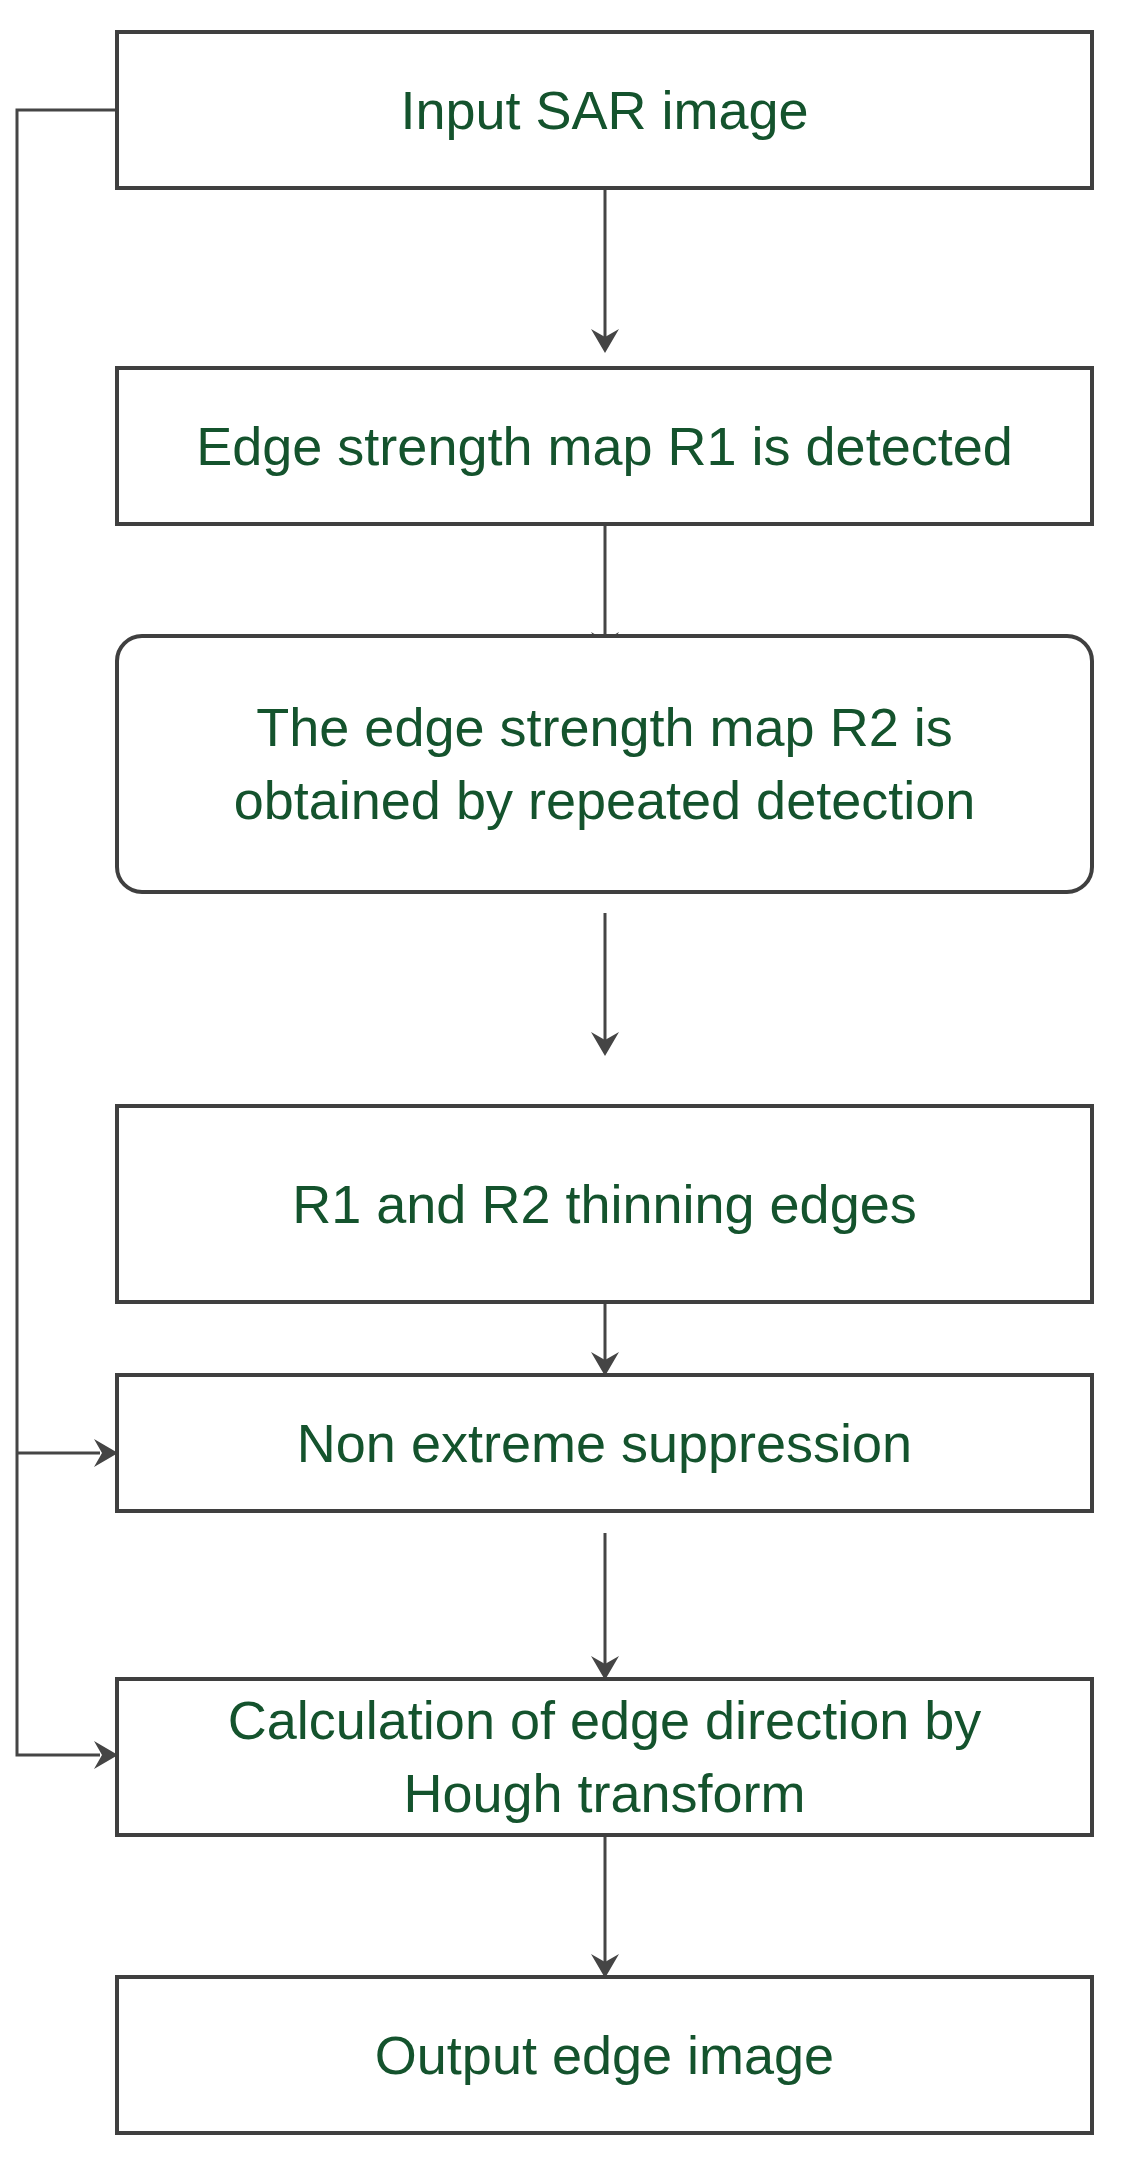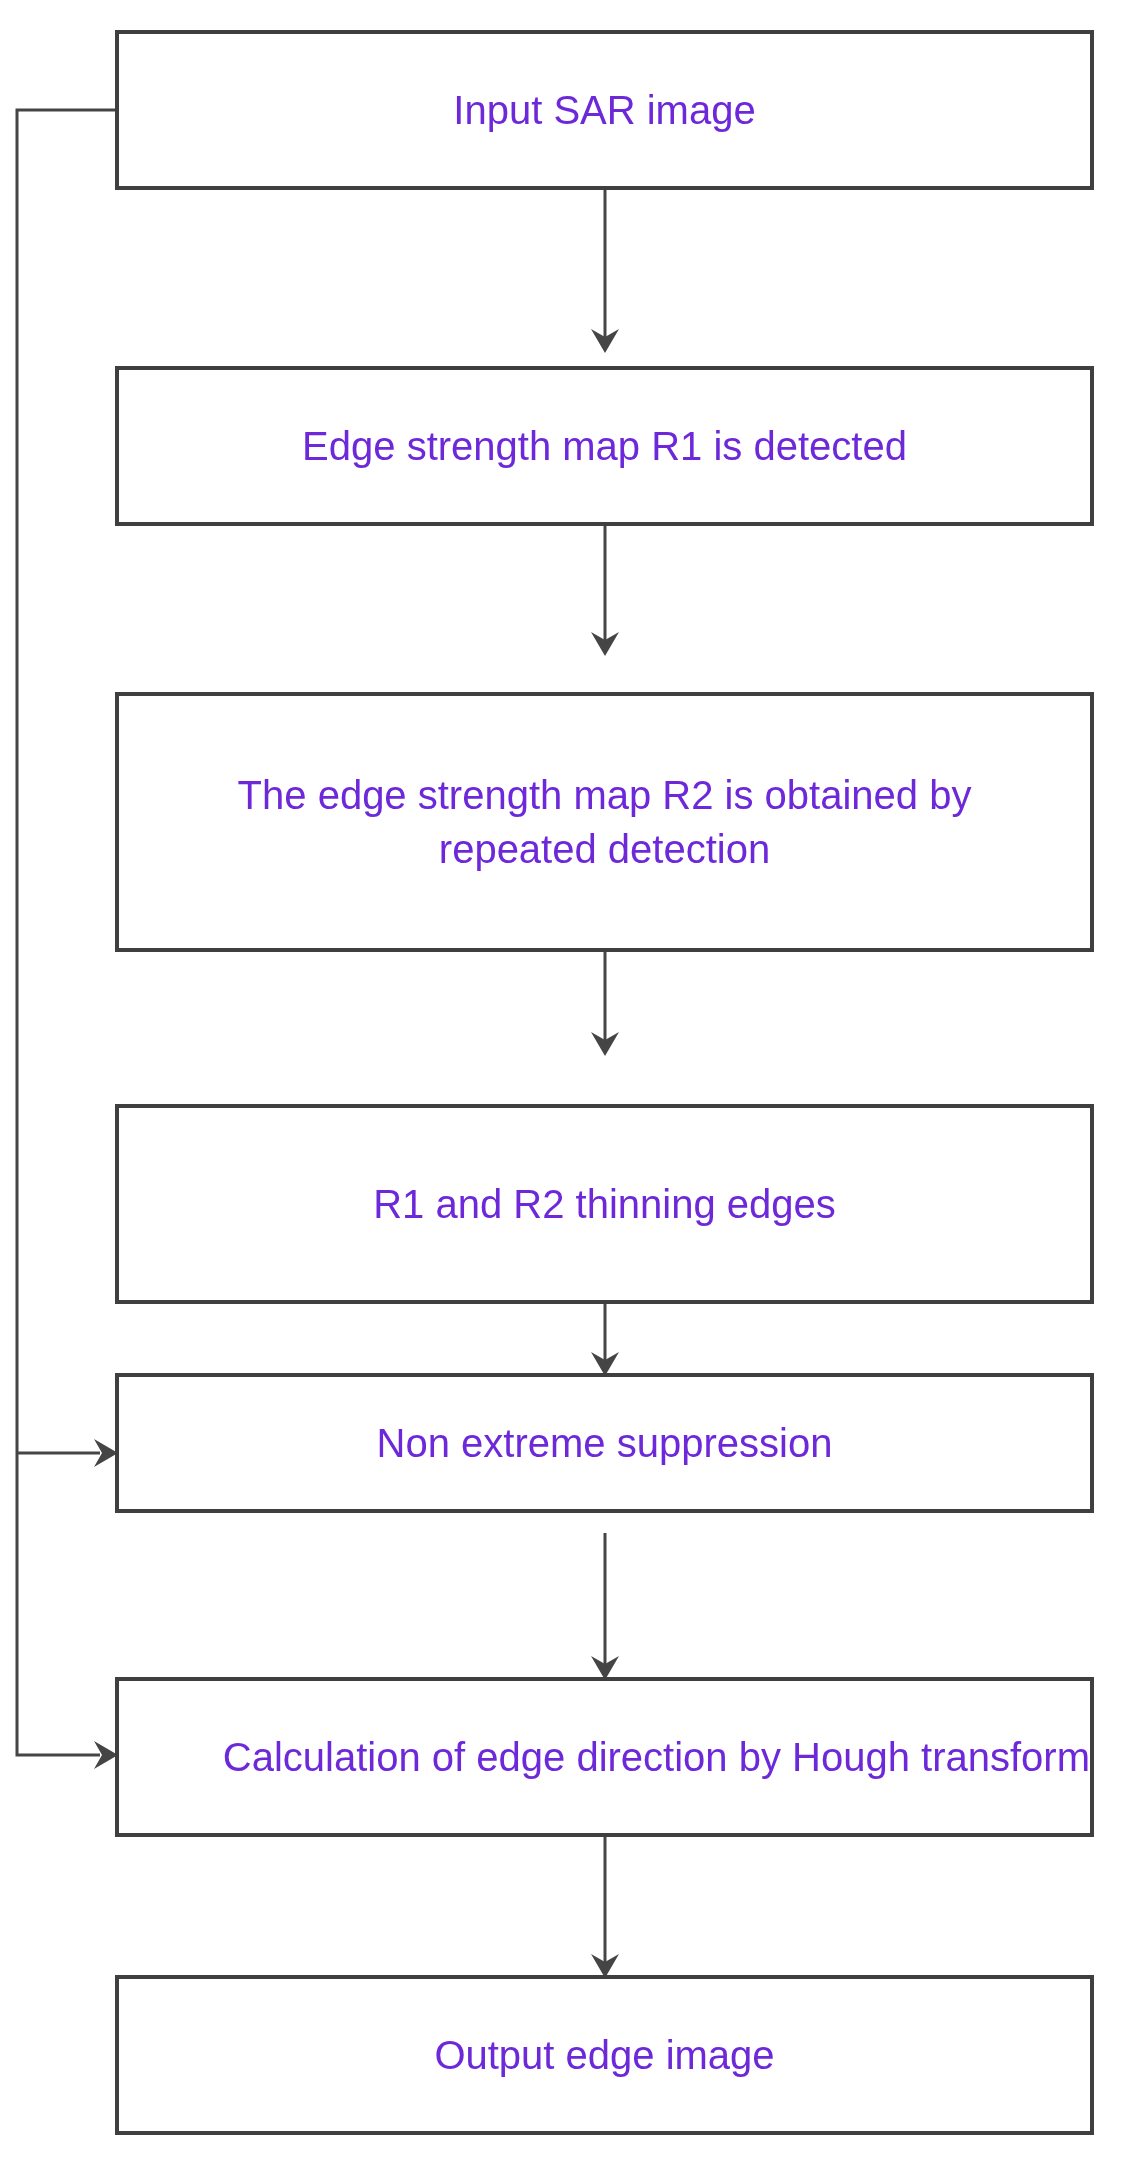--- a/index.html
+++ b/index.html
@@ -38,23 +38,23 @@
     width: 979px;
     box-sizing: border-box;
     border: 4px solid #3f3f3f;
     background: #ffffff;
     display: flex;
     align-items: center;
     justify-content: center;
     text-align: center;
   }
   .node-label {
-    font-size: 40px;
+    font-size: 54px;
     line-height: 1.35;
-    color: #6d28d9;
+    color: #14532d;
     max-width: 880px;
     display: inline-block;
   }
 </style>
 </head>
 <body>
 
 <div class="canvas">
 
   <svg class="connector-layer" viewBox="0 0 1124 2160" xmlns="http://www.w3.org/2000/svg">
@@ -93,33 +93,33 @@
   </svg>
 
   <div class="node" style="top:30px;height:160px;">
     <span class="node-label">Input SAR image</span>
   </div>
 
   <div class="node" style="top:350px;height:160px;margin-top:16px;">
     <span class="node-label">Edge strength map R1 is detected</span>
   </div>
 
-  <div class="node" style="top:692px;height:260px;">
+  <div class="node" style="top:634px;height:260px;border-radius:27px;">
     <span class="node-label" style="max-width:850px;">The edge strength map R2 is obtained by repeated detection</span>
   </div>
 
   <div class="node" style="top:1104px;height:200px;align-items:center;">
     <span class="node-label">R1 and R2 thinning edges</span>
   </div>
 
   <div class="node" style="top:1373px;height:140px;">
     <span class="node-label">Non extreme suppression</span>
   </div>
 
-  <div class="node" style="top:1677px;height:160px;justify-content:flex-end;">
+  <div class="node" style="top:1677px;height:160px;">
     <span class="node-label">Calculation of edge direction by Hough transform</span>
   </div>
 
   <div class="node" style="top:1975px;height:160px;">
     <span class="node-label">Output edge image</span>
   </div>
 
 </div>
 
 </body></html>

